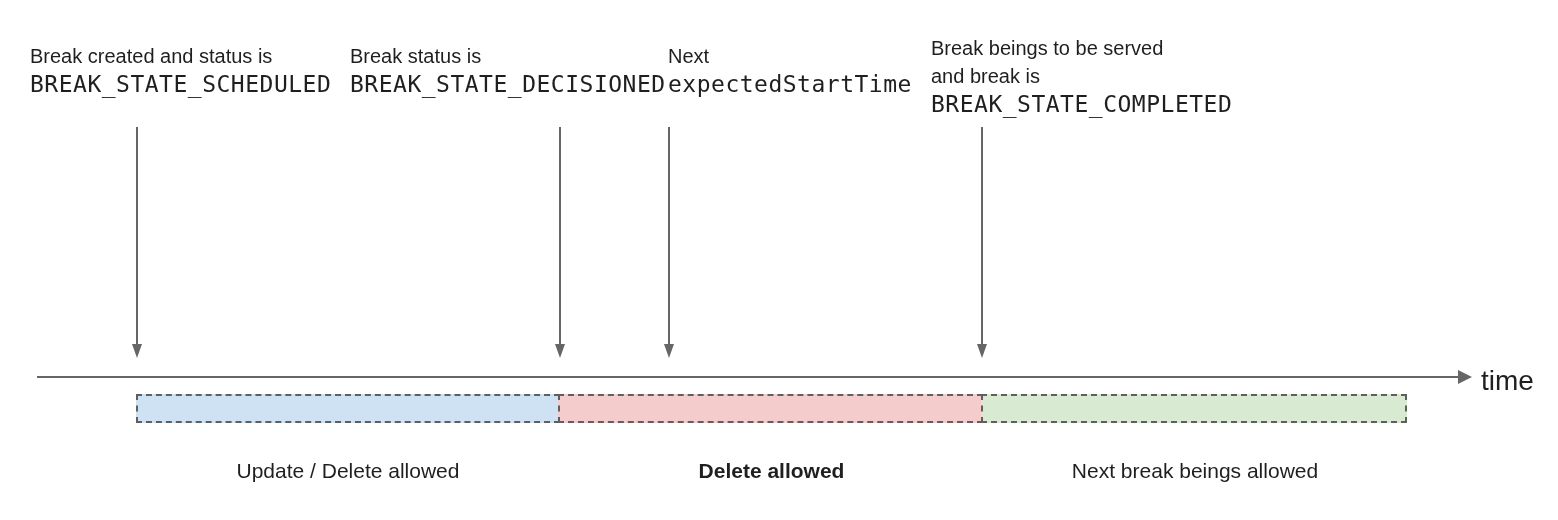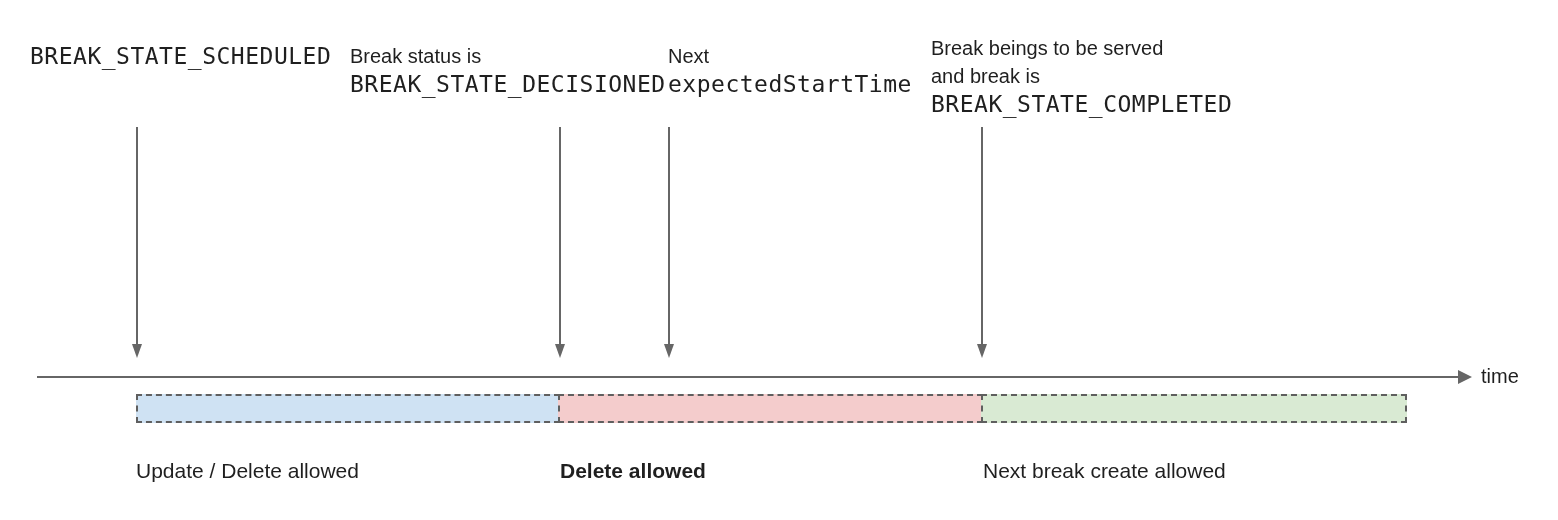--- a/index.html
+++ b/index.html
@@ -63,21 +63,21 @@
     width: 0;
     height: 0;
     border-top: 7px solid transparent;
     border-bottom: 7px solid transparent;
     border-left: 14px solid #666666;
   }
   .time-label {
     position: absolute;
     left: 1481px;
     top: 365px;
-    font-size: 20px;
+    font-size: 28px;
   }
   
   .bar {
     position: absolute;
     left: 136px;
     top: 394px;
     display: flex;
     align-items: stretch;
     height: 29px;
   }
@@ -95,31 +95,33 @@
   
   .labels {
     position: absolute;
     left: 136px;
     top: 459px;
     width: 1271px;
     display: flex;
   }
   .seg-label {
     font-size: 21px;
+    text-align: center;
   }
   .seg-label-1 { width: 424px; }
   .seg-label-2 { width: 423px; font-weight: bold; }
   .seg-label-3 { width: 424px; }
 </style>
 </head>
 <body>
 
 <div class="canvas">
 
   <div class="ann" style="left:30px; top:42px;">
+    <div class="ann-line">Break created and status is</div>
     <div class="ann-code">BREAK_STATE_SCHEDULED</div>
   </div>
 
   <div class="ann" style="left:350px; top:42px;">
     <div class="ann-line">Break status is</div>
     <div class="ann-code">BREAK_STATE_DECISIONED</div>
   </div>
 
   <div class="ann" style="left:668px; top:42px;">
     <div class="ann-line">Next</div>
@@ -151,16 +153,16 @@
 
   <div class="bar">
     <div class="seg seg-1" style="background-color: rgb(207, 226, 243);"></div>
     <div class="seg seg-2" style="background-color: rgb(244, 204, 204);"></div>
     <div class="seg seg-3" style="background-color: rgb(217, 234, 211);"></div>
   </div>
 
   <div class="labels">
     <div class="seg-label seg-label-1">Update / Delete allowed</div>
     <div class="seg-label seg-label-2">Delete allowed</div>
-    <div class="seg-label seg-label-3">Next break create allowed</div>
+    <div class="seg-label seg-label-3">Next break beings allowed</div>
   </div>
 
 </div>
 
 </body></html>

